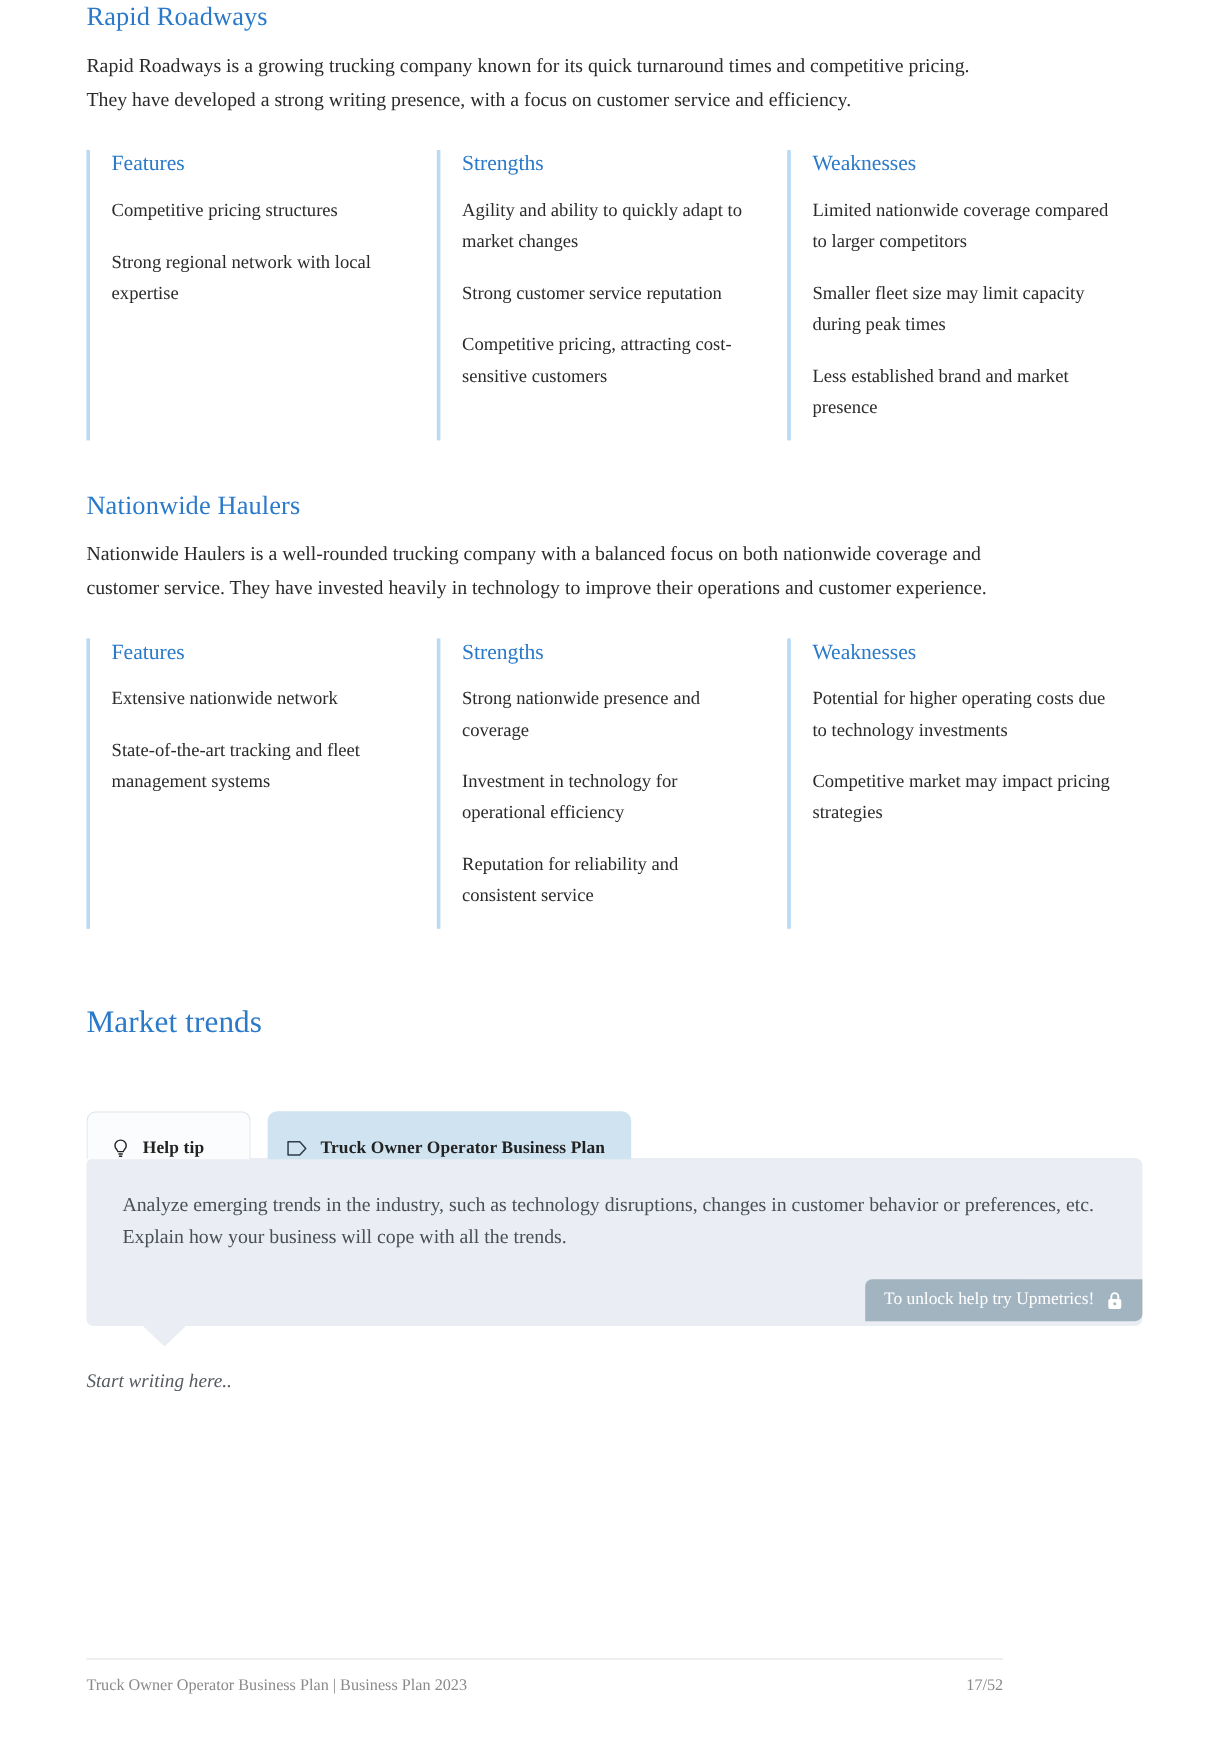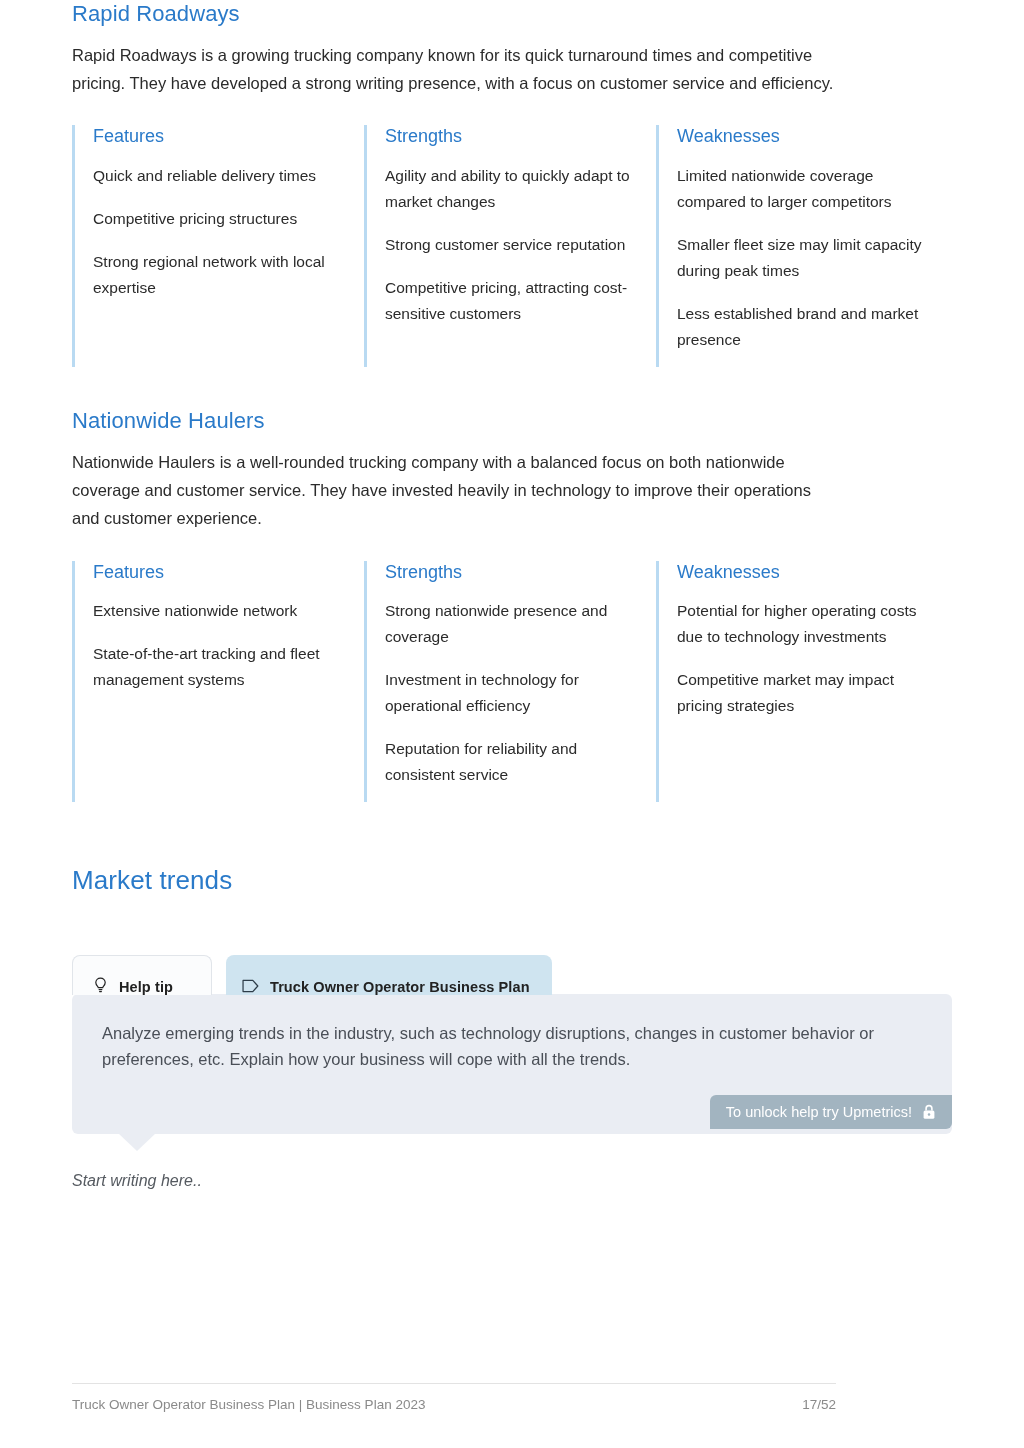--- a/index.html
+++ b/index.html
@@ -15,20 +15,21 @@
     font-family: "Liberation Sans", sans-serif;
     color: #333333;
     -webkit-font-smoothing: antialiased;
   }
   .page {
     position: absolute;
     left: 0; top: 0;
     width: 908px;
     height: 1448px;
     padding: 0 72px;
+    font-family: Liberation Serif, serif;
   }
 
   
   .company-heading {
     color: #2a7ac9;
     font-size: 22px;
     font-weight: 400;
     line-height: 1.3;
     margin: 0 0 12px 0;
     letter-spacing: 0.1px;
@@ -203,21 +204,20 @@
 
 <div class="page">
 
   <div>
     <h2 class="company-heading">Rapid Roadways</h2>
     <p class="company-desc">Rapid Roadways is a growing trucking company known for its quick turnaround times and competitive pricing. They have developed a strong writing presence, with a focus on customer service and efficiency.</p>
 
     <div class="cols">
       <div class="col c1">
         <div class="col-title">Features</div>
-        <p class="col-item">Quick and reliable delivery times</p>
         <p class="col-item">Competitive pricing structures</p>
         <p class="col-item">Strong regional network with local expertise</p>
       </div>
       <div class="col c2">
         <div class="col-title">Strengths</div>
         <p class="col-item">Agility and ability to quickly adapt to market changes</p>
         <p class="col-item">Strong customer service reputation</p>
         <p class="col-item">Competitive pricing, attracting cost-sensitive customers</p>
       </div>
       <div class="col c3">

